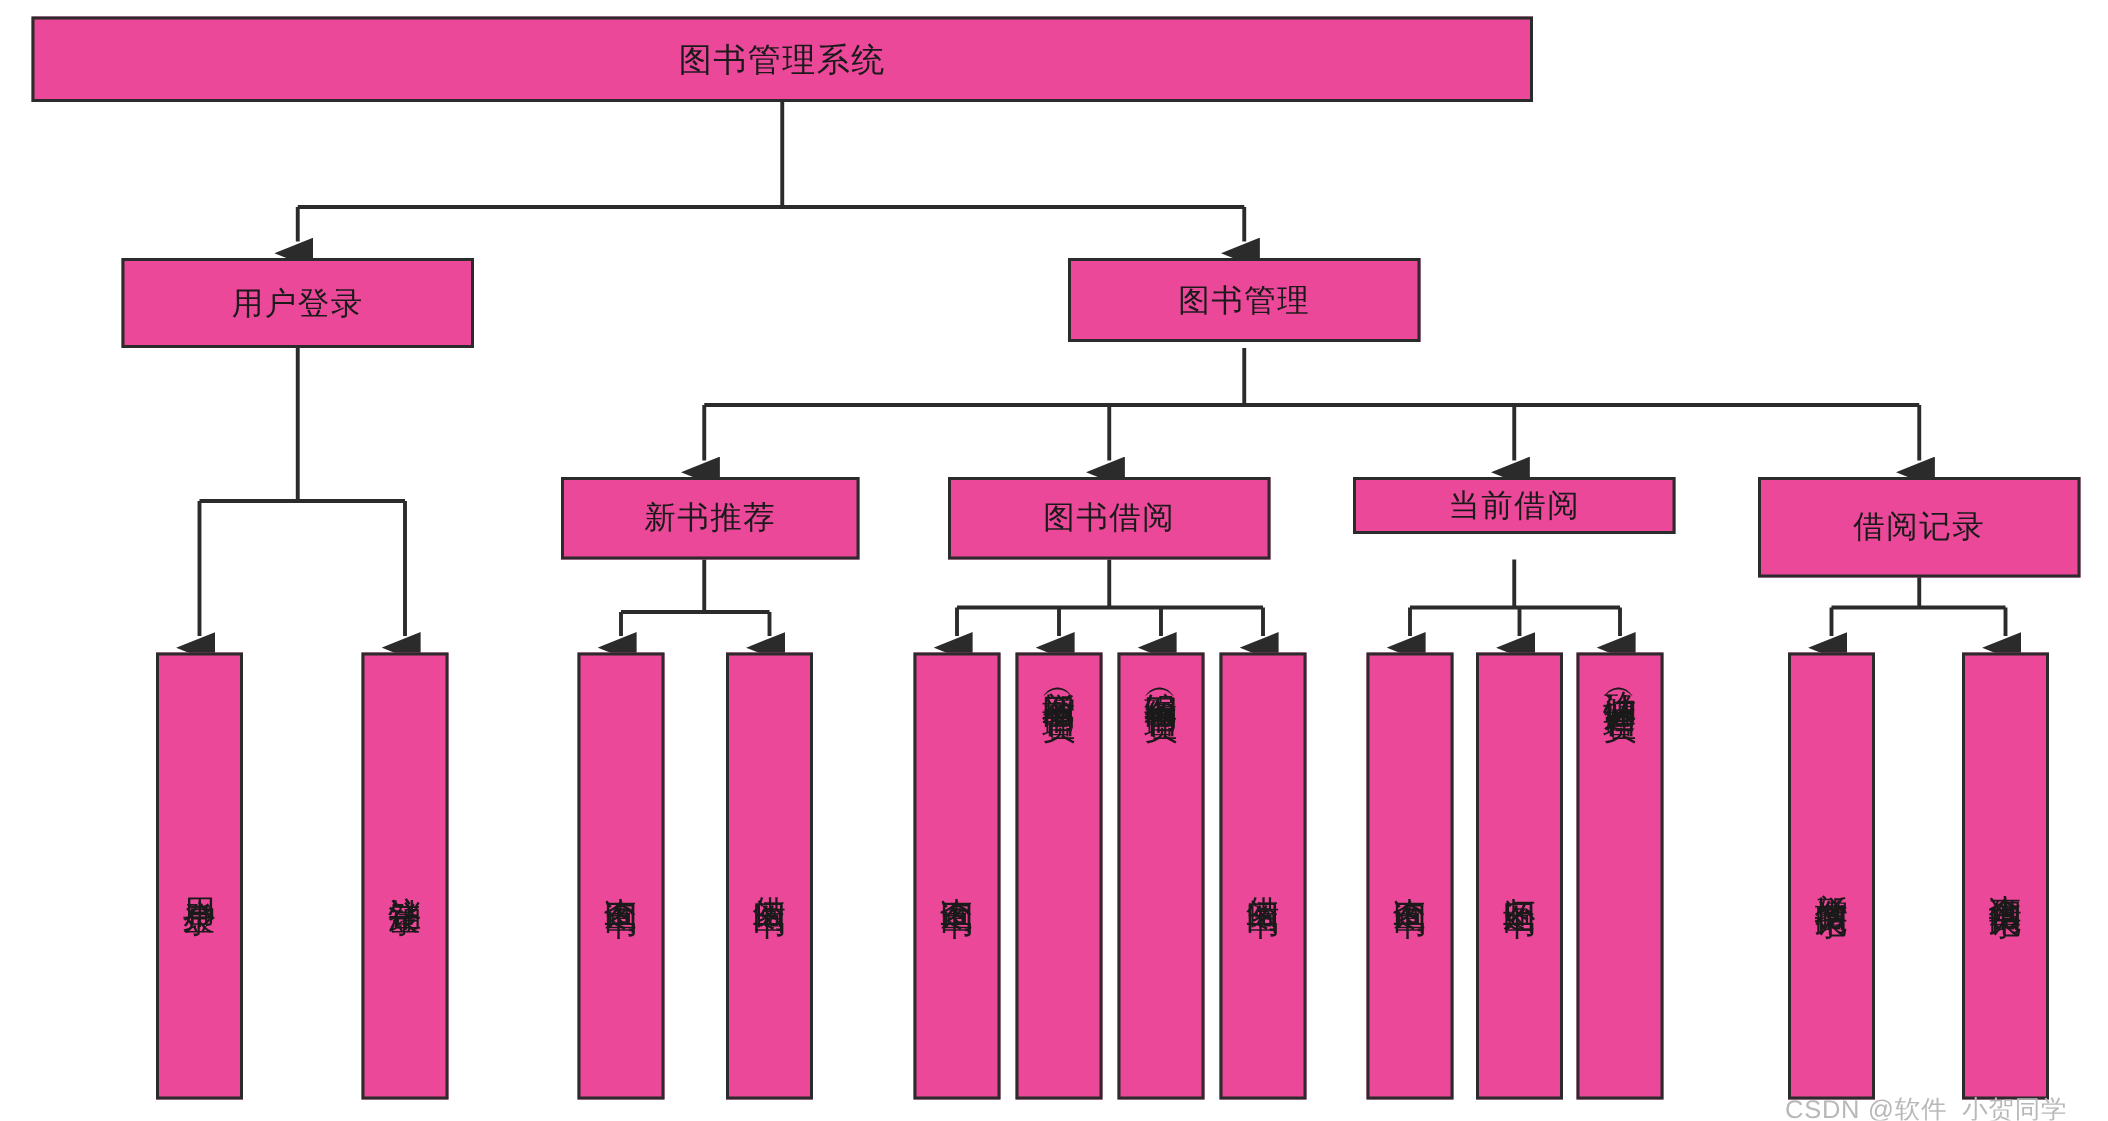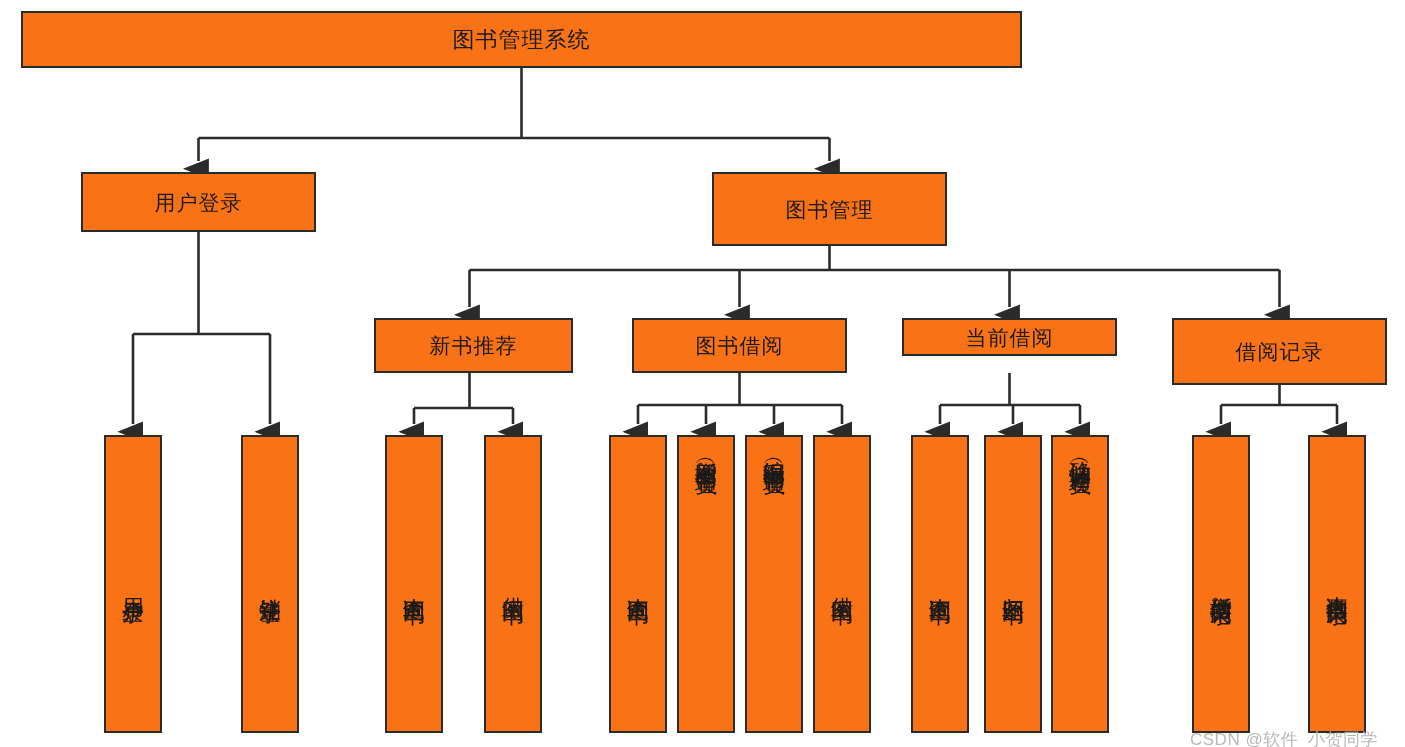--- a/index.html
+++ b/index.html
@@ -1,20 +1,20 @@
 <!DOCTYPE html>
 <html><head>
 <meta charset="utf-8">
 <style>
   html,body{margin:0;padding:0;background:#ffffff;}
   body{width:1405px;height:747px;overflow:hidden;
        font-family:"Liberation Sans","DejaVu Sans",sans-serif;}
   #canvas{position:relative;width:1405px;height:747px;}
 
-  .node{position:absolute;box-sizing:border-box;background:#f97316;
+  .node{position:absolute;box-sizing:border-box;background:#ec4899;
         border:2px solid #2b2b2b;display:flex;align-items:center;
         justify-content:center;}
   .node .lbl{color:#1a1a1a;white-space:nowrap;line-height:1.0;}
 
   .node.horiz .lbl{font-size:21px;letter-spacing:1px;}
   .node.root .lbl{font-size:22px;letter-spacing:1px;}
 
   .node.vert{align-items:flex-start;justify-content:center;padding-top:6px;}
   .node.vert.mid{align-items:center;padding-top:0;}
   .node.vert .lbl{writing-mode:vertical-rl;text-orientation:upright;
@@ -73,21 +73,21 @@
       </g>
   </svg>
 
   <div id="nodes">
       <div class="node horiz root" style="left: 21px; top: 11px; width: 1001px; height: 57px;">
         <span class="lbl">图书管理系统</span>
       </div>
       <div class="node horiz" style="left: 81px; top: 172px; width: 235px; height: 60px;">
         <span class="lbl">用户登录</span>
       </div>
-      <div class="node horiz" style="left: 712px; top: 172px; width: 235px; height: 74px;">
+      <div class="node horiz" style="left: 712px; top: 172px; width: 235px; height: 56px;">
         <span class="lbl">图书管理</span>
       </div>
       <div class="node horiz" style="left: 374px; top: 318px; width: 199px; height: 55px;">
         <span class="lbl">新书推荐</span>
       </div>
       <div class="node horiz" style="left: 632px; top: 318px; width: 215px; height: 55px;">
         <span class="lbl">图书借阅</span>
       </div>
       <div class="node horiz" style="left: 902px; top: 318px; width: 215px; height: 38px;">
         <span class="lbl">当前借阅</span>

